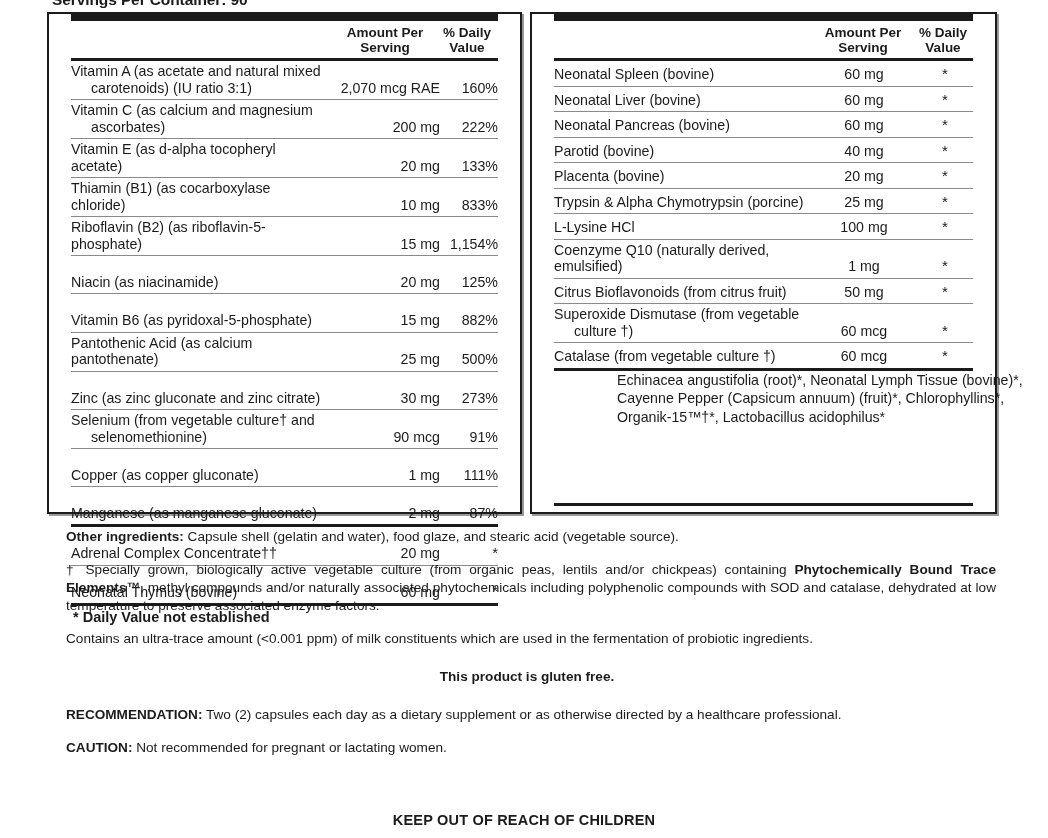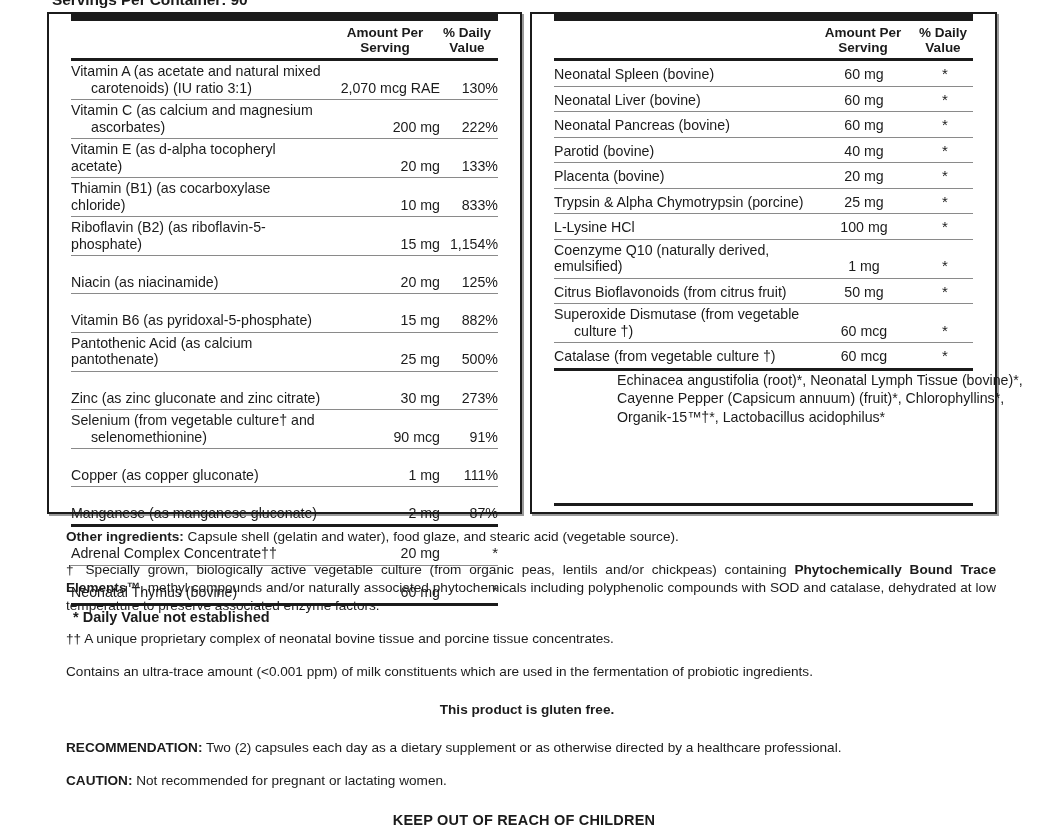--- a/index.html
+++ b/index.html
@@ -225,21 +225,21 @@
           <div>Value</div>
         </div>
       </div>
 
       <div class="rule-med"></div>
 
       <div class="rows" id="left-vitamin-rows">
           <div class="row">
             <div class="nm">Vitamin A (as acetate and natural mixed<span class="cont">carotenoids) (IU ratio 3:1)</span></div>
             <div class="amt">2,070 mcg RAE</div>
-            <div class="dv">130%</div>
+            <div class="dv">160%</div>
           </div>
           <div class="row">
             <div class="nm">Vitamin C (as calcium and magnesium<span class="cont">ascorbates)</span></div>
             <div class="amt">200 mg</div>
             <div class="dv">222%</div>
           </div>
           <div class="row">
             <div class="nm">Vitamin E (as d-alpha tocopheryl acetate)</div>
             <div class="amt">20 mg</div>
             <div class="dv">133%</div>
@@ -404,21 +404,20 @@
       <div style="height:6px"></div>
     </div>
   </div>
 </div>
 
 <div class="notes">
   <p class="nojust"><b>Other ingredients:</b><span> Capsule shell (gelatin and water), food glaze, and stearic acid (vegetable source).</span></p>
 
   <p><span>† Specially grown, biologically active vegetable culture (from organic peas, lentils and/or chickpeas) containing </span><b>Phytochemically Bound Trace Elements™</b><span>, methyl compounds and/or naturally associated phytochemicals including polyphenolic compounds with SOD and catalase, dehydrated at low temperature to preserve associated enzyme factors.</span></p>
 
-  <p class="nojust">†† A unique proprietary complex of neonatal bovine tissue and porcine tissue concentrates.</p>
 
   <p class="nojust">Contains an ultra-trace amount (&lt;0.001 ppm) of milk constituents which are used in the fermentation of probiotic ingredients.</p>
 
   <p class="center">This product is gluten free.</p>
 
   <p class="nojust"><b>RECOMMENDATION:</b><span> Two (2) capsules each day as a dietary supplement or as otherwise directed by a healthcare professional.</span></p>
 
   <p class="nojust"><b>CAUTION:</b><span> Not recommended for pregnant or lactating women.</span></p>
 </div>
 

